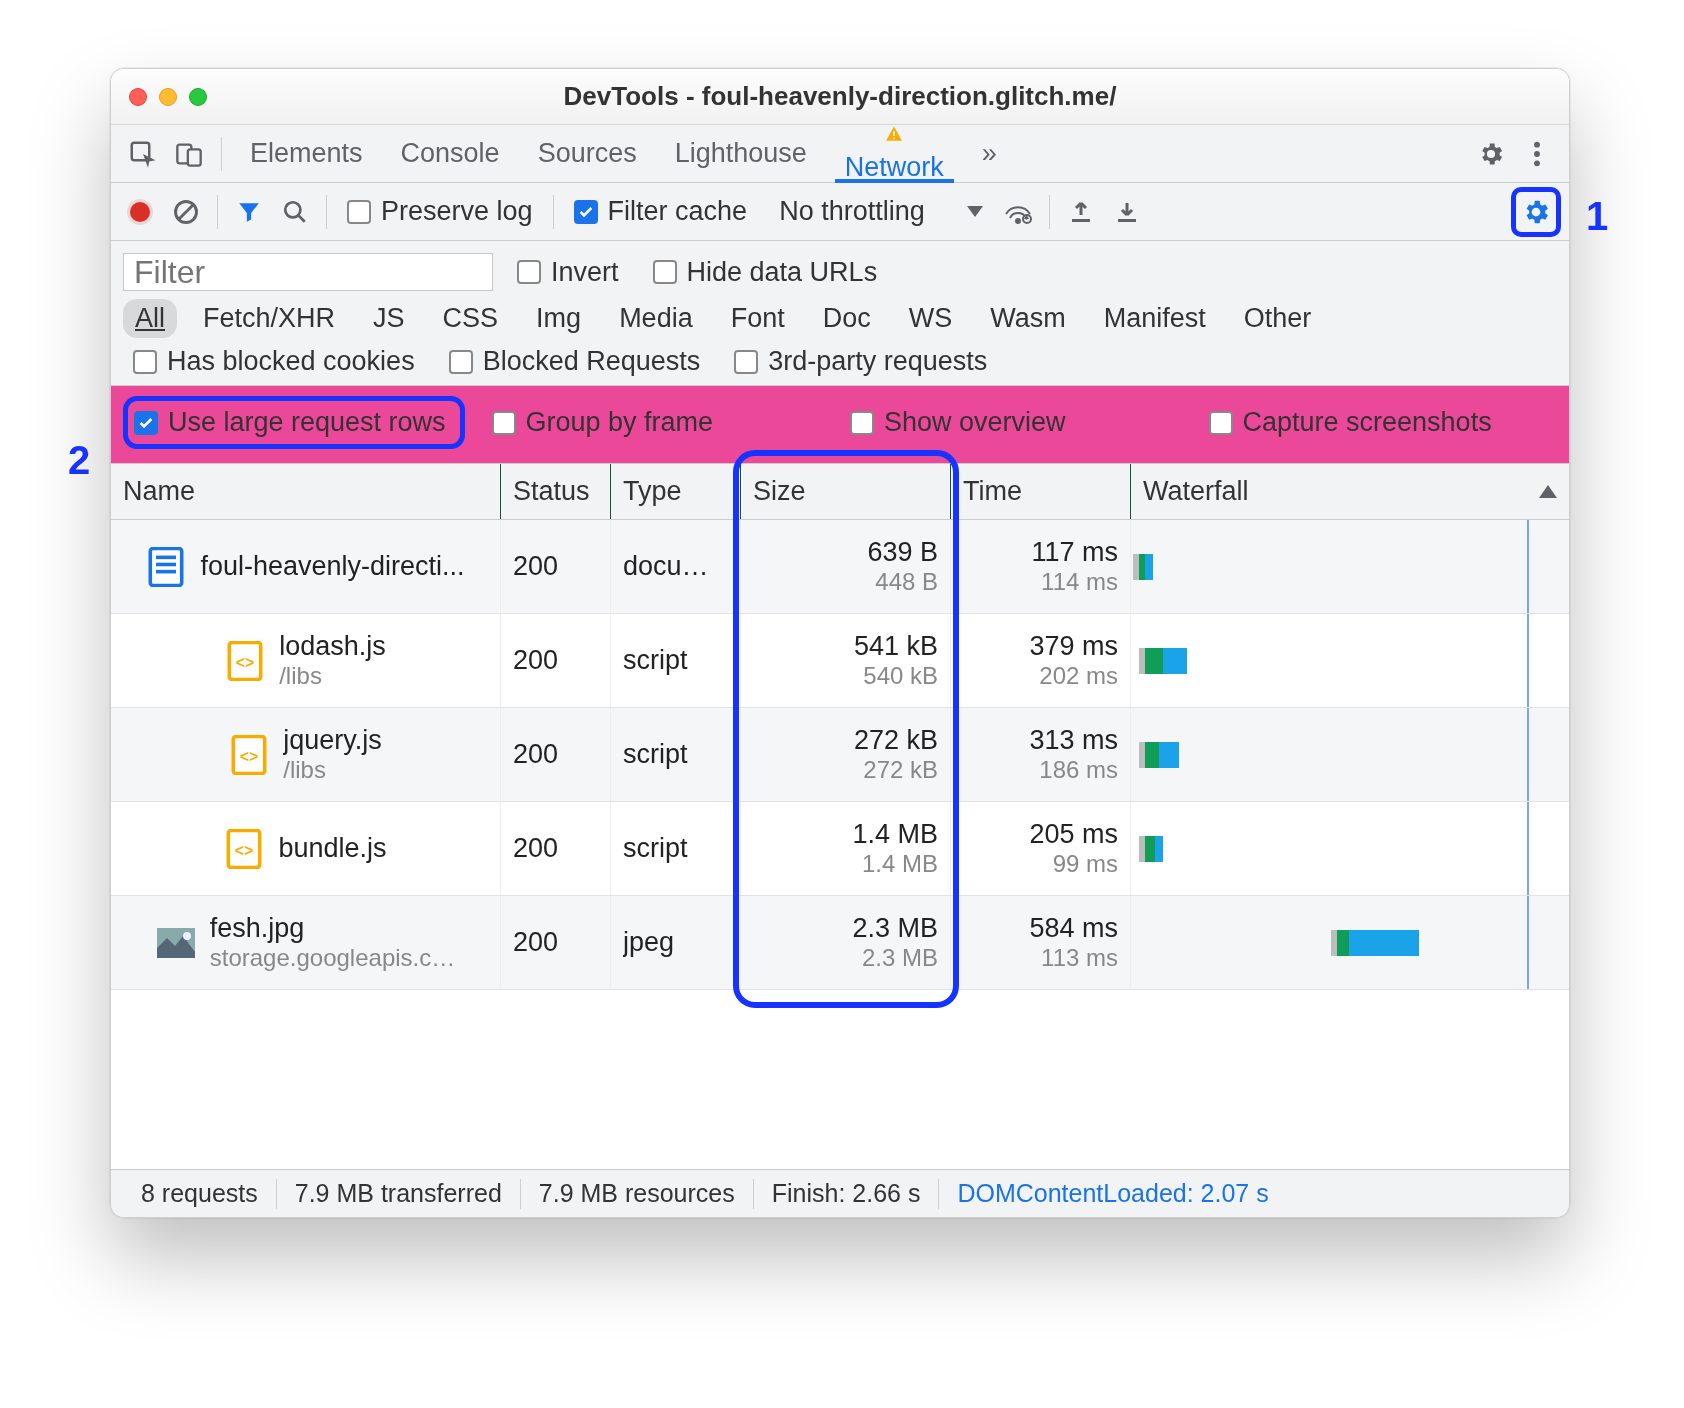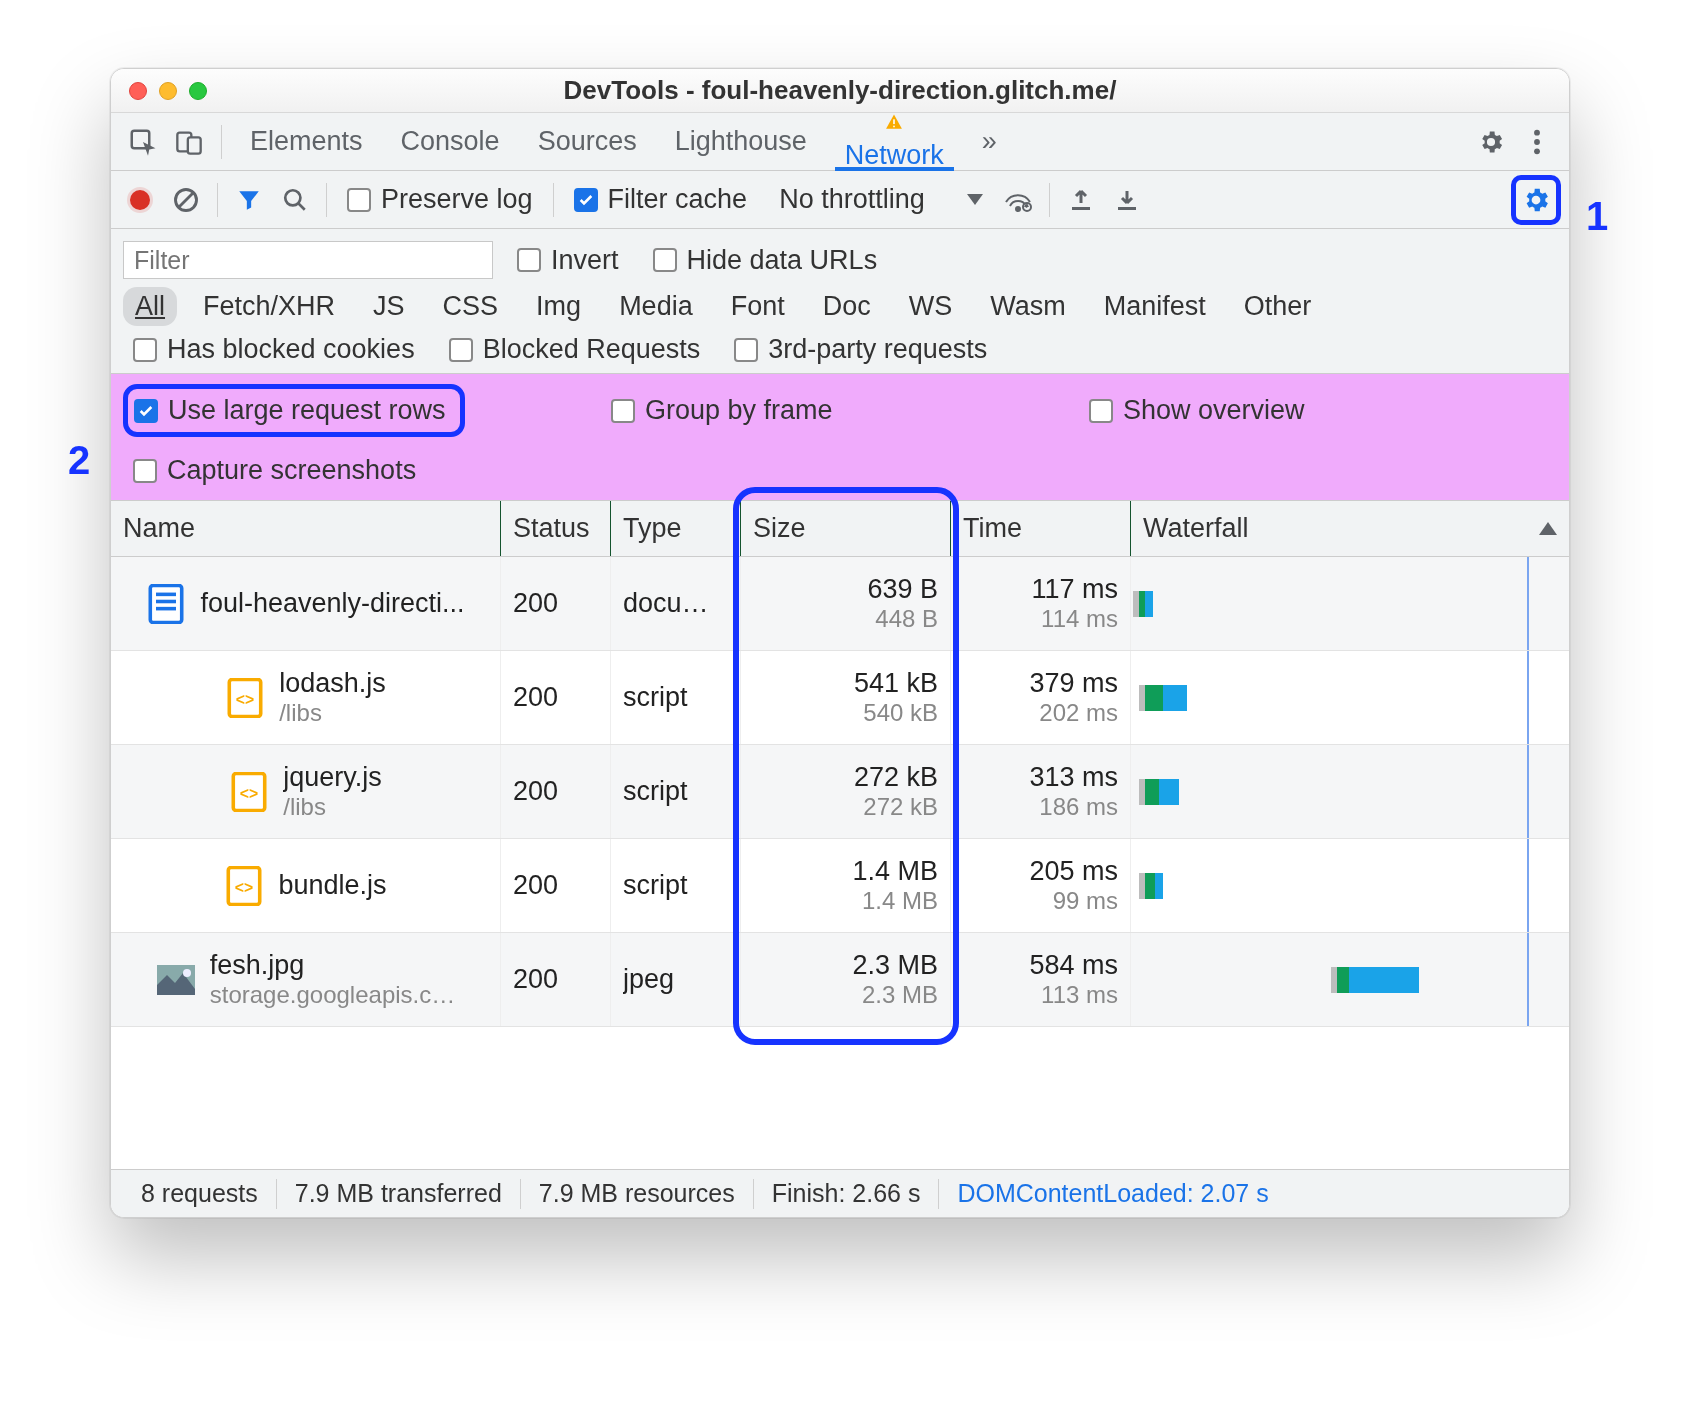--- a/index.html
+++ b/index.html
@@ -18,21 +18,21 @@
     background: #fff;
     box-shadow: 0 40px 80px rgba(0,0,0,0.25), 0 0 0 1px rgba(0,0,0,0.05);
     border: 1px solid #cfcfcf;
     overflow: hidden;
     display: flex;
     flex-direction: column;
     font-size: 27px;
   }
   
   .titlebar {
-    height: 44px;
+    height: 56px;
     display: flex;
     align-items: center;
     position: relative;
     border-bottom: 1px solid #d8d8d8;
     background: linear-gradient(#fdfdfd,#f1f1f1);
   }
   .traffic { display: flex; gap: 12px; padding-left: 18px; }
   .dot { width: 18px; height: 18px; border-radius: 50%; }
   .dot.r { background: #ff5f57; border:1px solid #e0443e;}
   .dot.y { background: #febc2e; border:1px solid #dfa023;}
@@ -78,32 +78,32 @@
   .tb-sep { width:1px; height:34px; background:#cfcfcf; margin:0 6px;}
   .gear-highlight { border:5px solid #1633ff; border-radius:10px; padding:2px;}
   
   .filterbar {
     background:#f1f3f4;
     border-bottom:1px solid #ccc;
     padding: 8px 12px 4px 12px;
   }
   .frow { display:flex; align-items:center; gap:14px; flex-wrap:wrap; padding:4px 0;}
   .filter-input {
-    width: 370px; height:38px; border:1px solid #c8c8c8; background:#fff; padding:0 10px; font-size:25px; color:#666;
+    width: 370px; height:38px; border:1px solid #c8c8c8; background:#fff; padding:0 10px; font-size:32px; color:#666;
   }
   .pill { padding:4px 12px; border-radius:14px; color:#333; }
   .pill.active { background:#d7d9db;text-decoration:underline;}
   
   .settings {
-    background:#f0abfc;
+    background:#ec4899;
     border-bottom:1px solid #ccc;
     padding: 10px 12px 14px 12px;
     display:grid;
-    grid-template-columns: 1fr 1fr 1fr;
-    row-gap: 18px;
+    grid-template-columns: 1fr 1fr 1fr 1fr;
+    row-gap: 2px;
     position:relative;
   }
   .lrow-highlight { border:5px solid #1633ff; border-radius:14px; padding:6px 14px 6px 6px; display:inline-flex; align-items:center; gap:10px;}
   
   .thead {
     display:grid;
     grid-template-columns: 390px 110px 130px 210px 180px 1fr;
     background:#f1f3f4;
     border-bottom:1px solid #ccc;
     height:56px;

